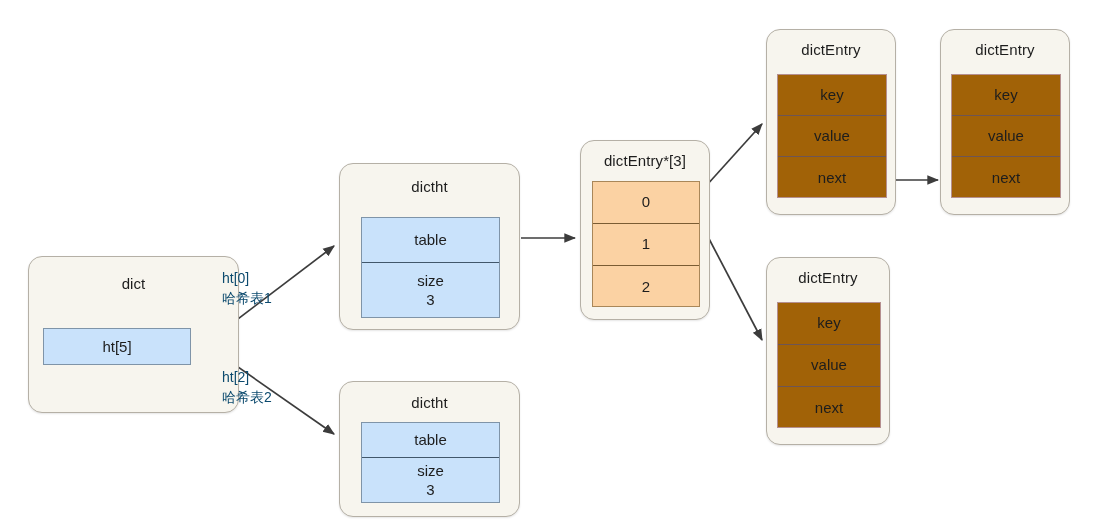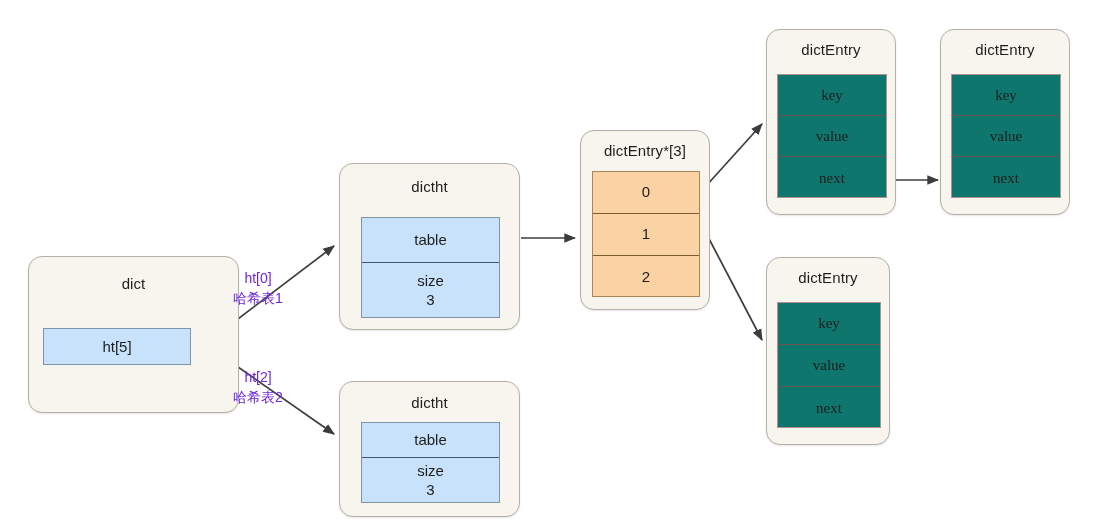--- a/index.html
+++ b/index.html
@@ -66,28 +66,28 @@
     white-space: nowrap;
   }
   .field:last-child { border-bottom: none; }
   .field .sub { font-size: 15px; }
 
   .blue  .fields { border-color: #7f94a8; }
   .blue  .field  { background: #c9e2fb; border-bottom-color: #41576b; }
   .orange .fields { border-color: #a98759; }
   .orange .field  { background: #fbd2a3; border-bottom-color: #7a5c33; }
   .pink  .fields { border-color: #b58f8f; }
-  .pink  .field  { background: #0f766e; border-bottom-color: #6d5555; font-family: Liberation Serif, serif; }
+  .pink  .field  { background: #a16207; border-bottom-color: #6d5555; }
 
   
   .edge-label {
     position: absolute;
-    text-align: center;
+    text-align: left;
     font-size: 14px;
-    color: #6d28d9;
+    color: #0c4a6e;
     line-height: 1.45;
     white-space: nowrap;
   }
   .edge-label .ln { display: block; }
 </style>
 </head>
 <body>
 
 <div id="canvas">
 
@@ -139,21 +139,21 @@
       <div class="field" style="height:35px;">
         <span>table</span>
       </div>
       <div class="field" style="height:46px;">
         <span>size</span>
         <span class="sub">3</span>
       </div>
     </div>
   </div>
 
-  <div class="card orange" style="left:580px; top:130px; width:130px; height:180px;">
+  <div class="card orange" style="left:580px; top:140px; width:130px; height:180px;">
     <div class="card-title" style="top:12px;">dictEntry*[3]</div>
     <div class="fields" style="left:11px; top:40px; width:108px; height:126px;">
       <div class="field" style="height:42px;">
         <span>0</span>
       </div>
       <div class="field" style="height:42px;">
         <span>1</span>
       </div>
       <div class="field" style="height:42px;">
         <span>2</span>

